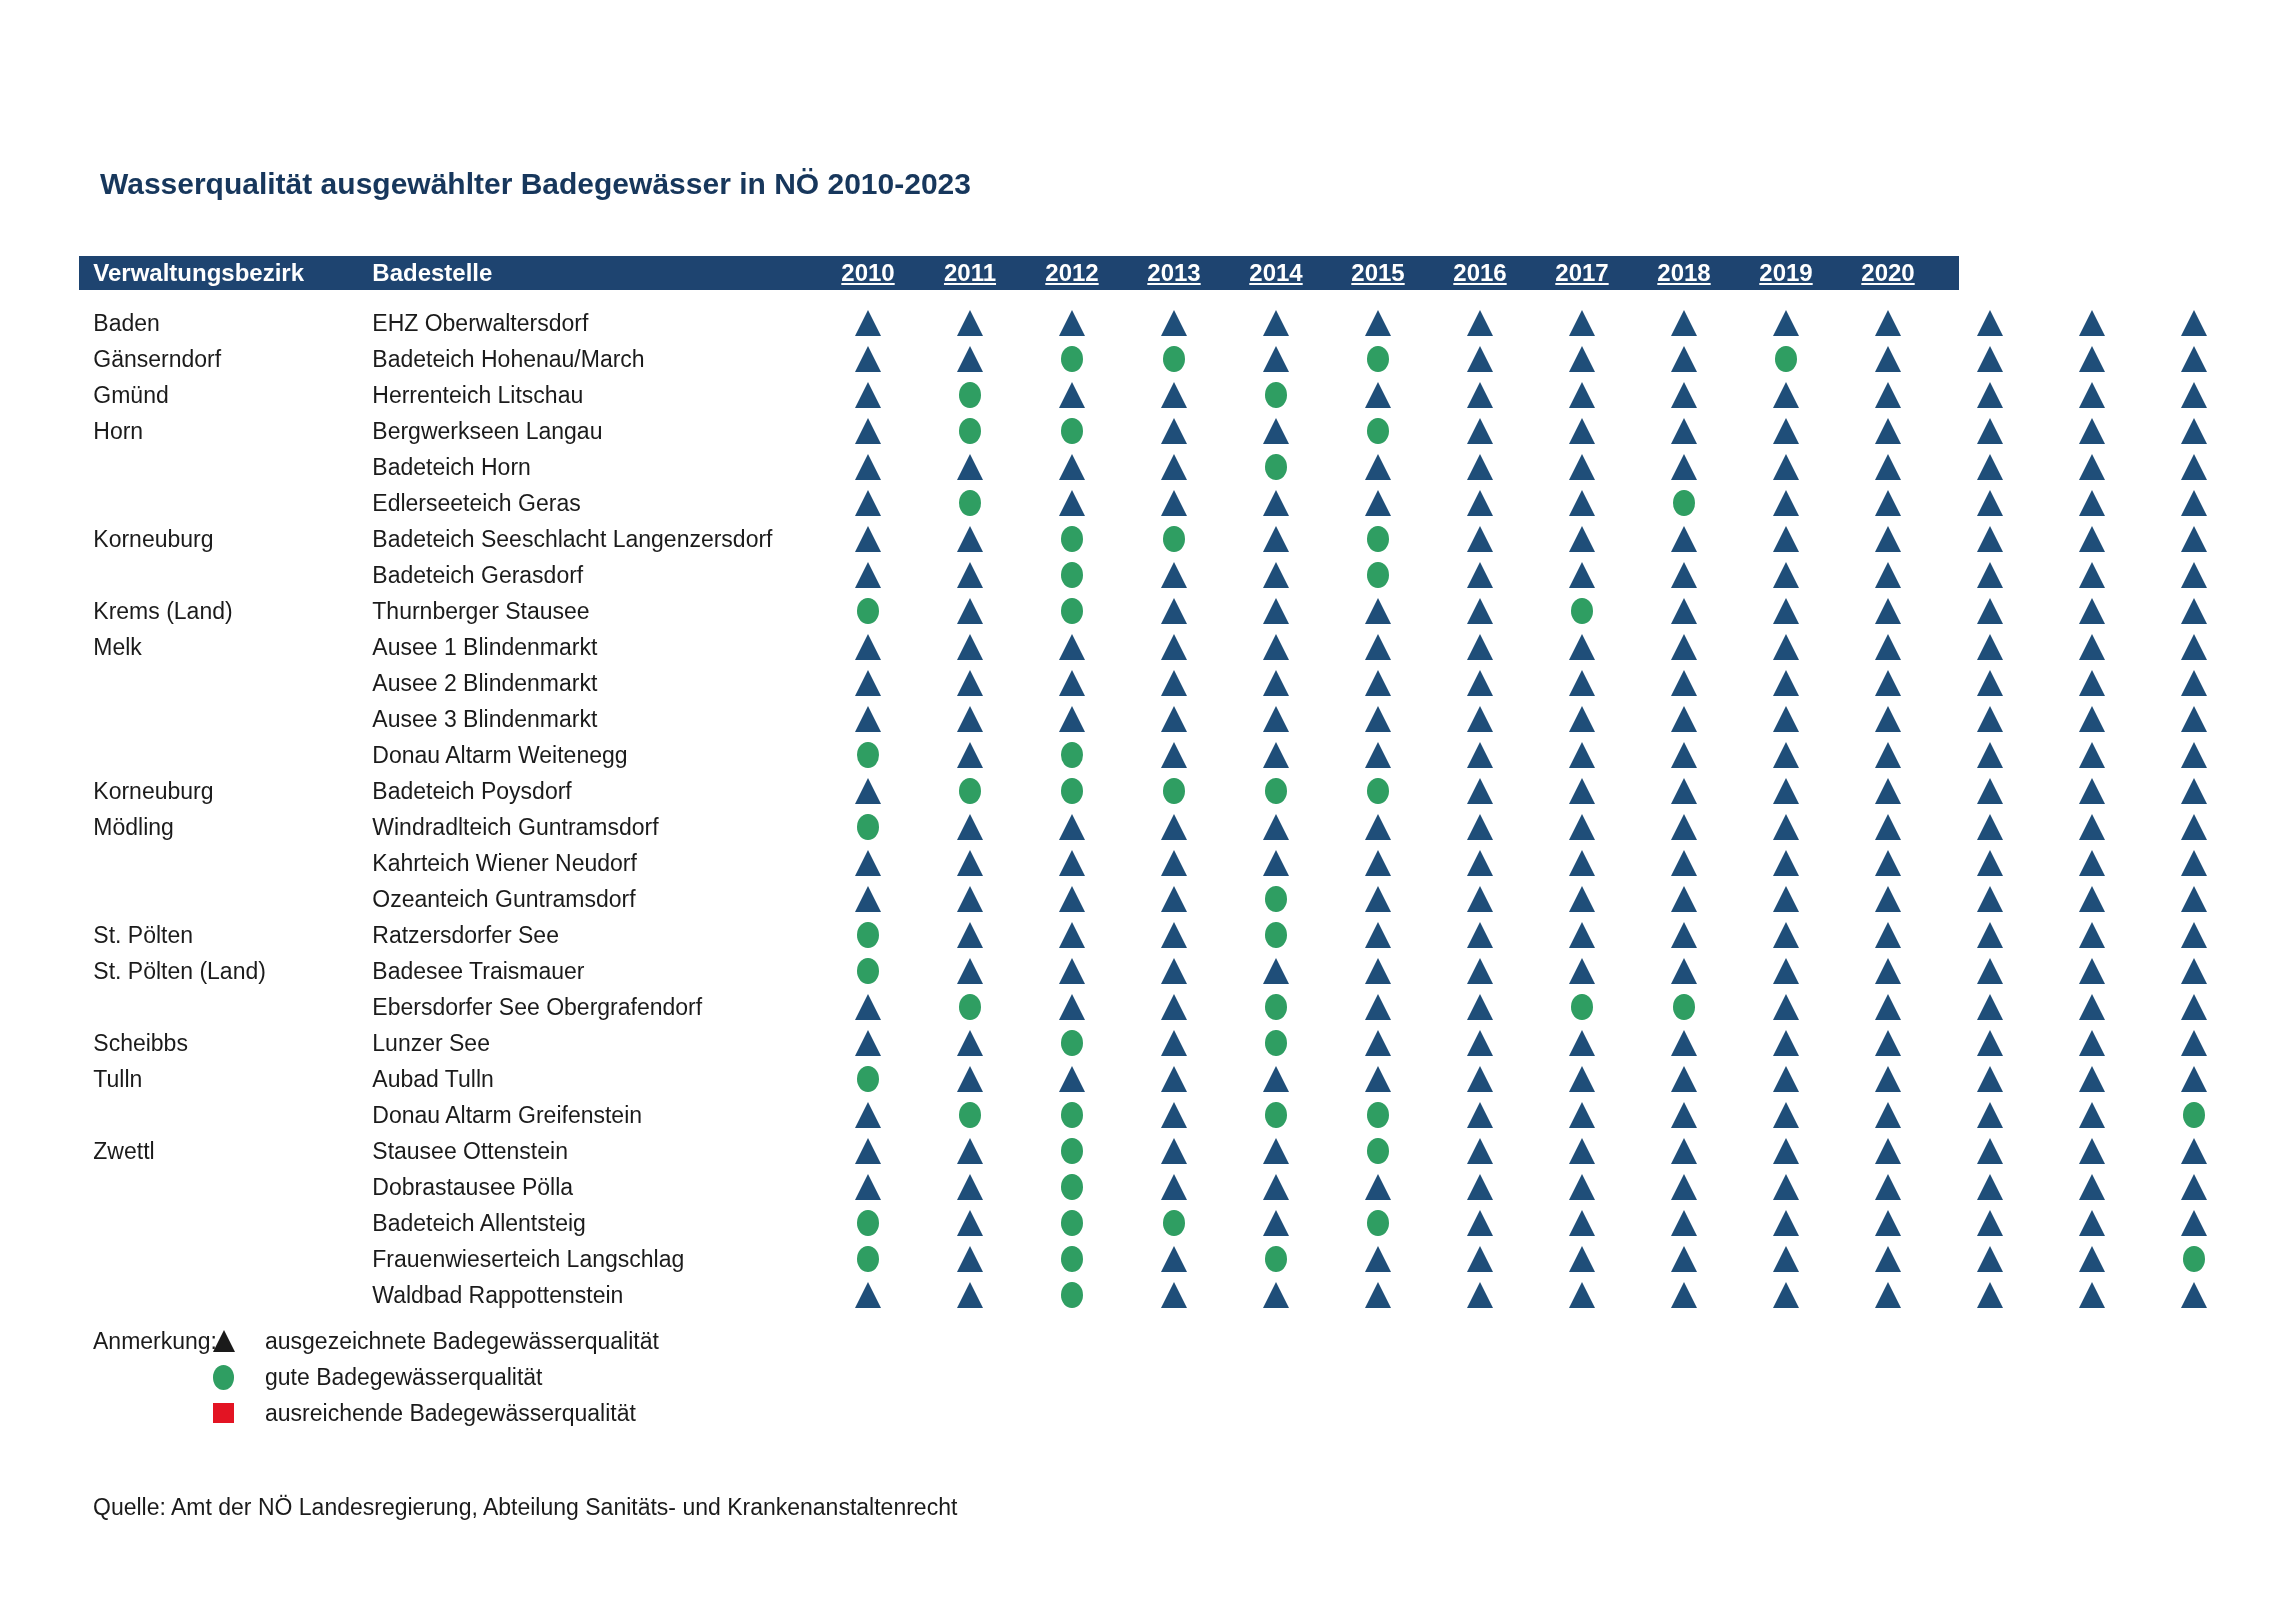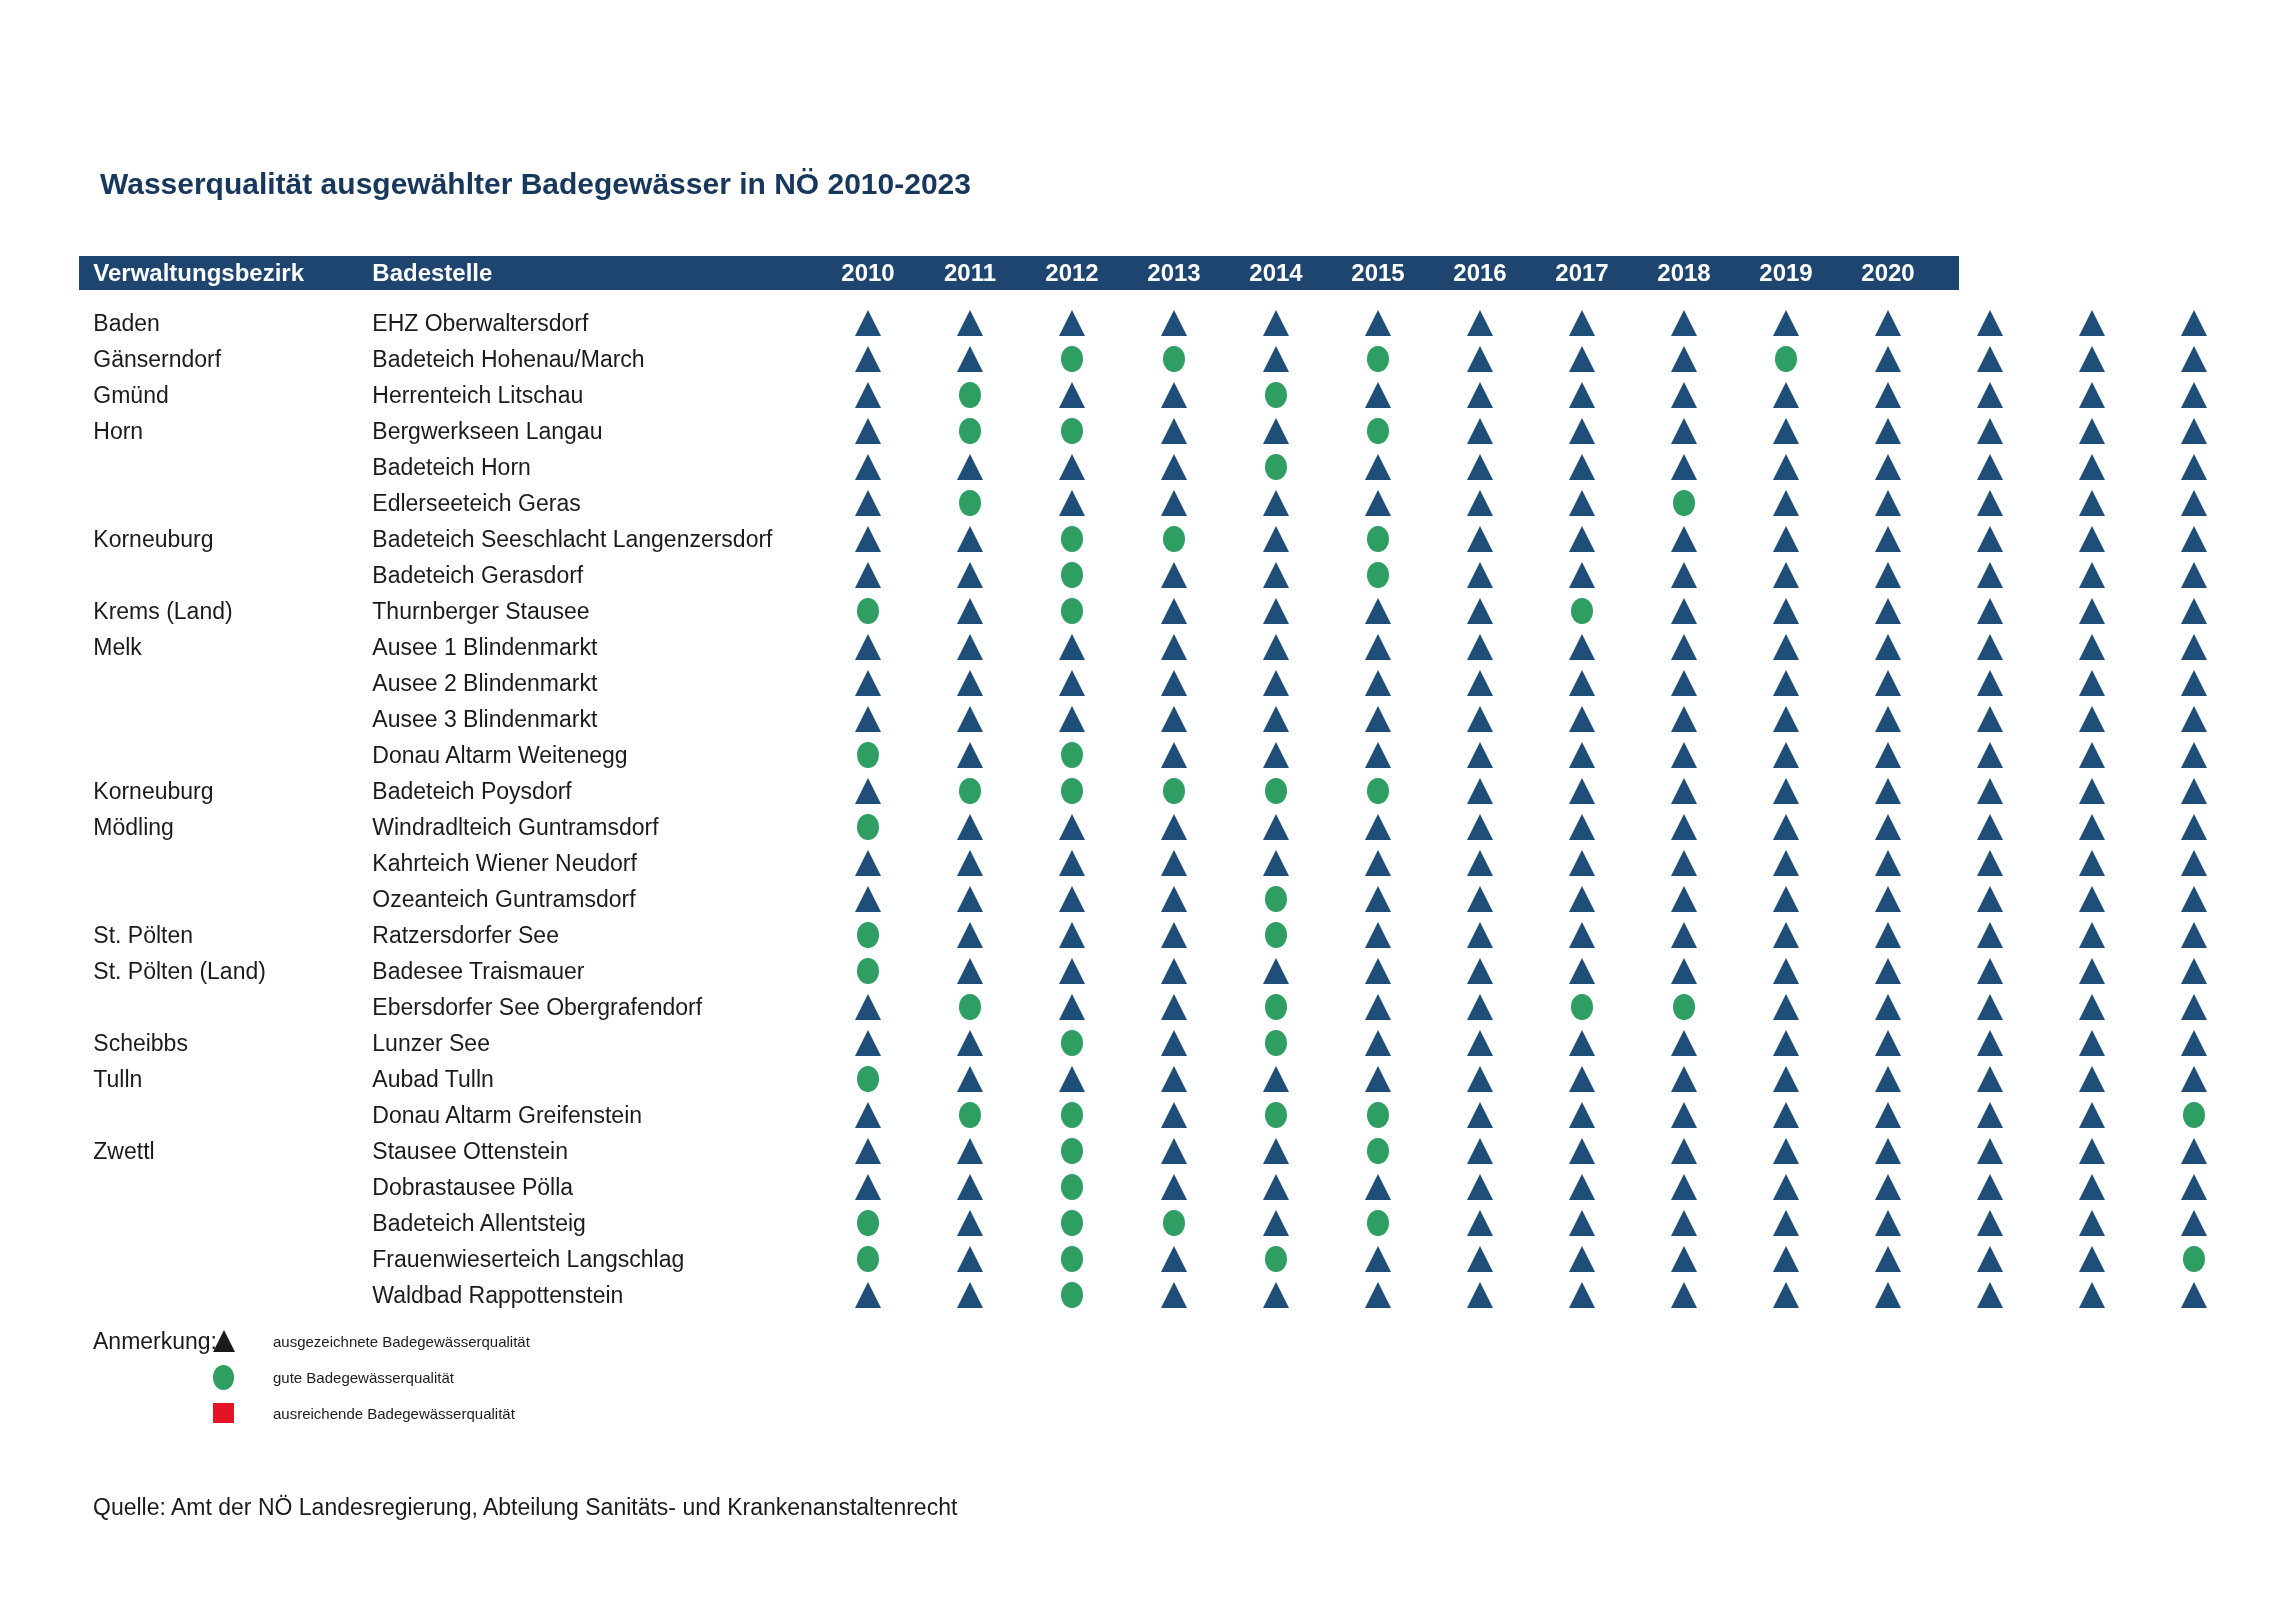--- a/index.html
+++ b/index.html
@@ -32,21 +32,21 @@
     display:grid;
     grid-template-columns:279px 459px repeat(14, 102px);
     align-items:center;
   }
   .th{
     color:#ffffff;font-size:24px;font-weight:bold;
     white-space:nowrap;
   }
   .th.bezirk{padding-left:14.3px;}
   .th.badestelle{padding-left:14.3px;}
-  .th.year{text-align:center;}
+  .th.year{text-align:center;text-decoration:underline;}
   .tbody{
     position:absolute;left:79px;top:305px;
     width:2161px;
   }
   .trow{
     display:grid;
     grid-template-columns:279px 459px repeat(14, 102px);
     height:36px;
     align-items:center;
   }
@@ -83,21 +83,21 @@
     border-right:11.6px solid transparent;
     border-bottom:22.4px solid #1a1a1a;
   }
   .legend-dot{
     width:21.5px;height:25px;border-radius:50%;background:var(--green);
   }
   .legend-sq{
     width:20.6px;height:20.6px;background:var(--red);
   }
   .legend-text{
-    font-size:15px;margin-left:28px;white-space:nowrap;
+    font-size:23px;margin-left:20px;white-space:nowrap;
   }
   .source{
     position:absolute;left:93px;top:1494px;
     font-size:23px;white-space:nowrap;
   }
 </style>
 </head>
 <body>
 
 <div class="page">

